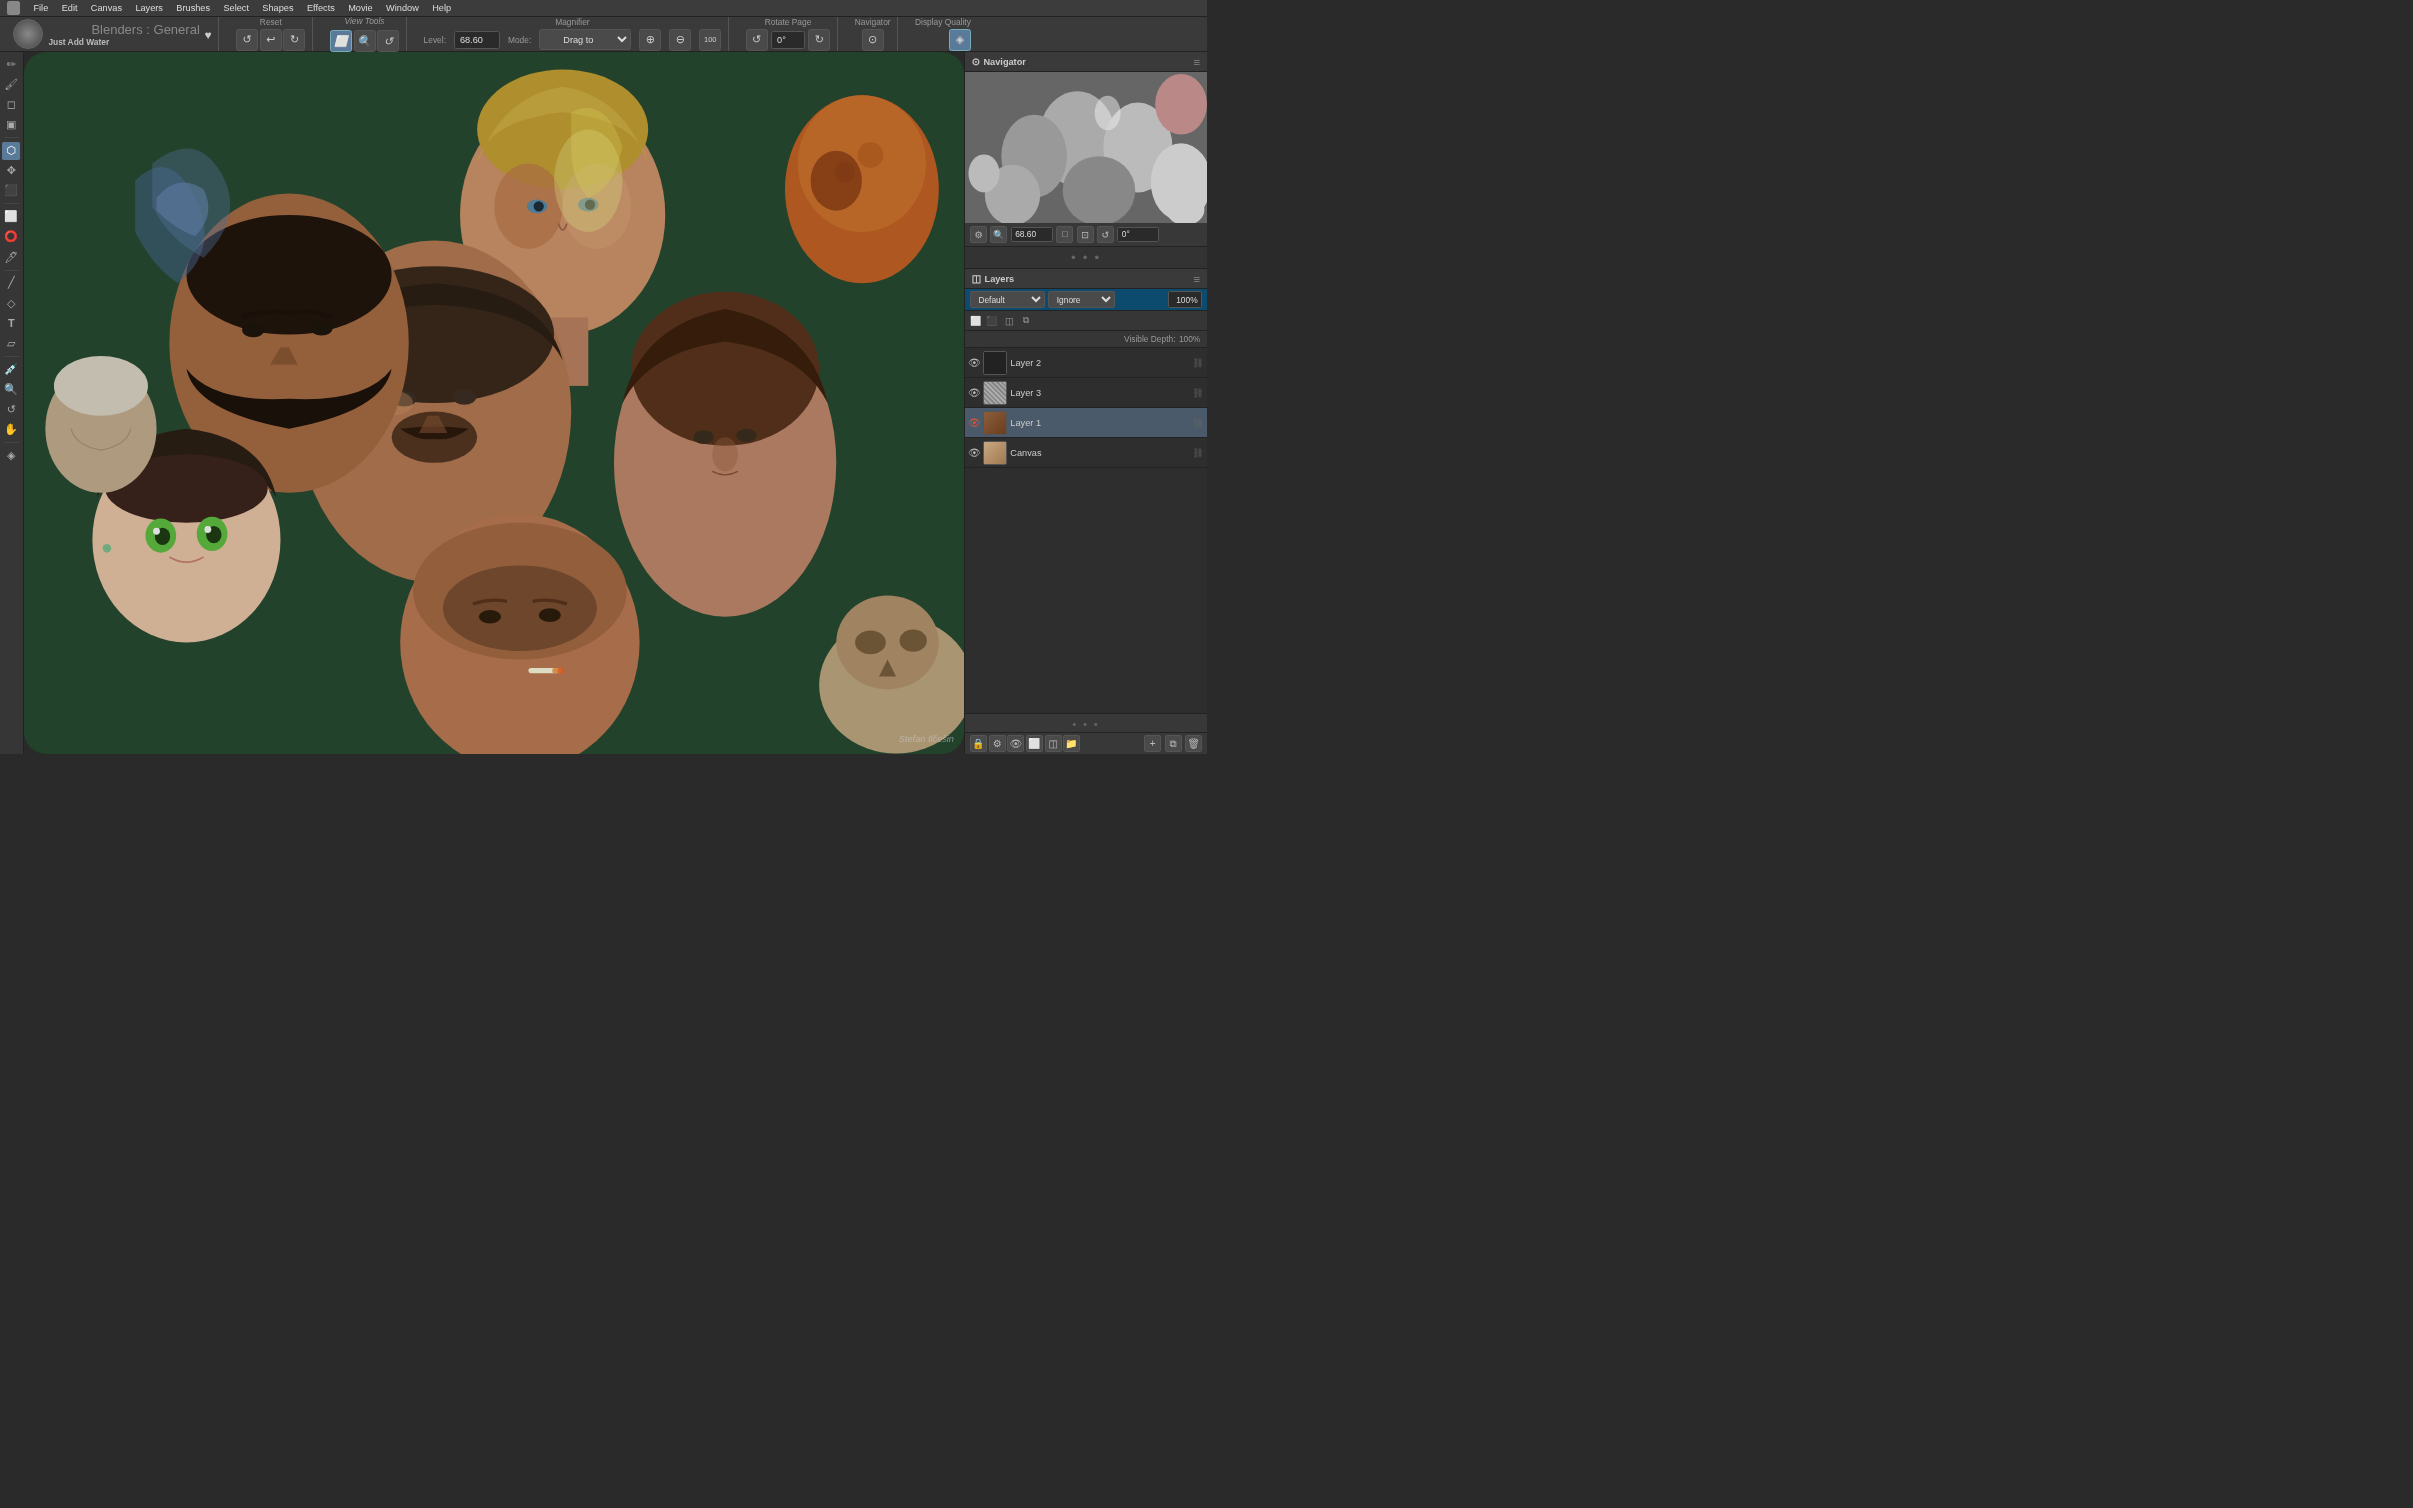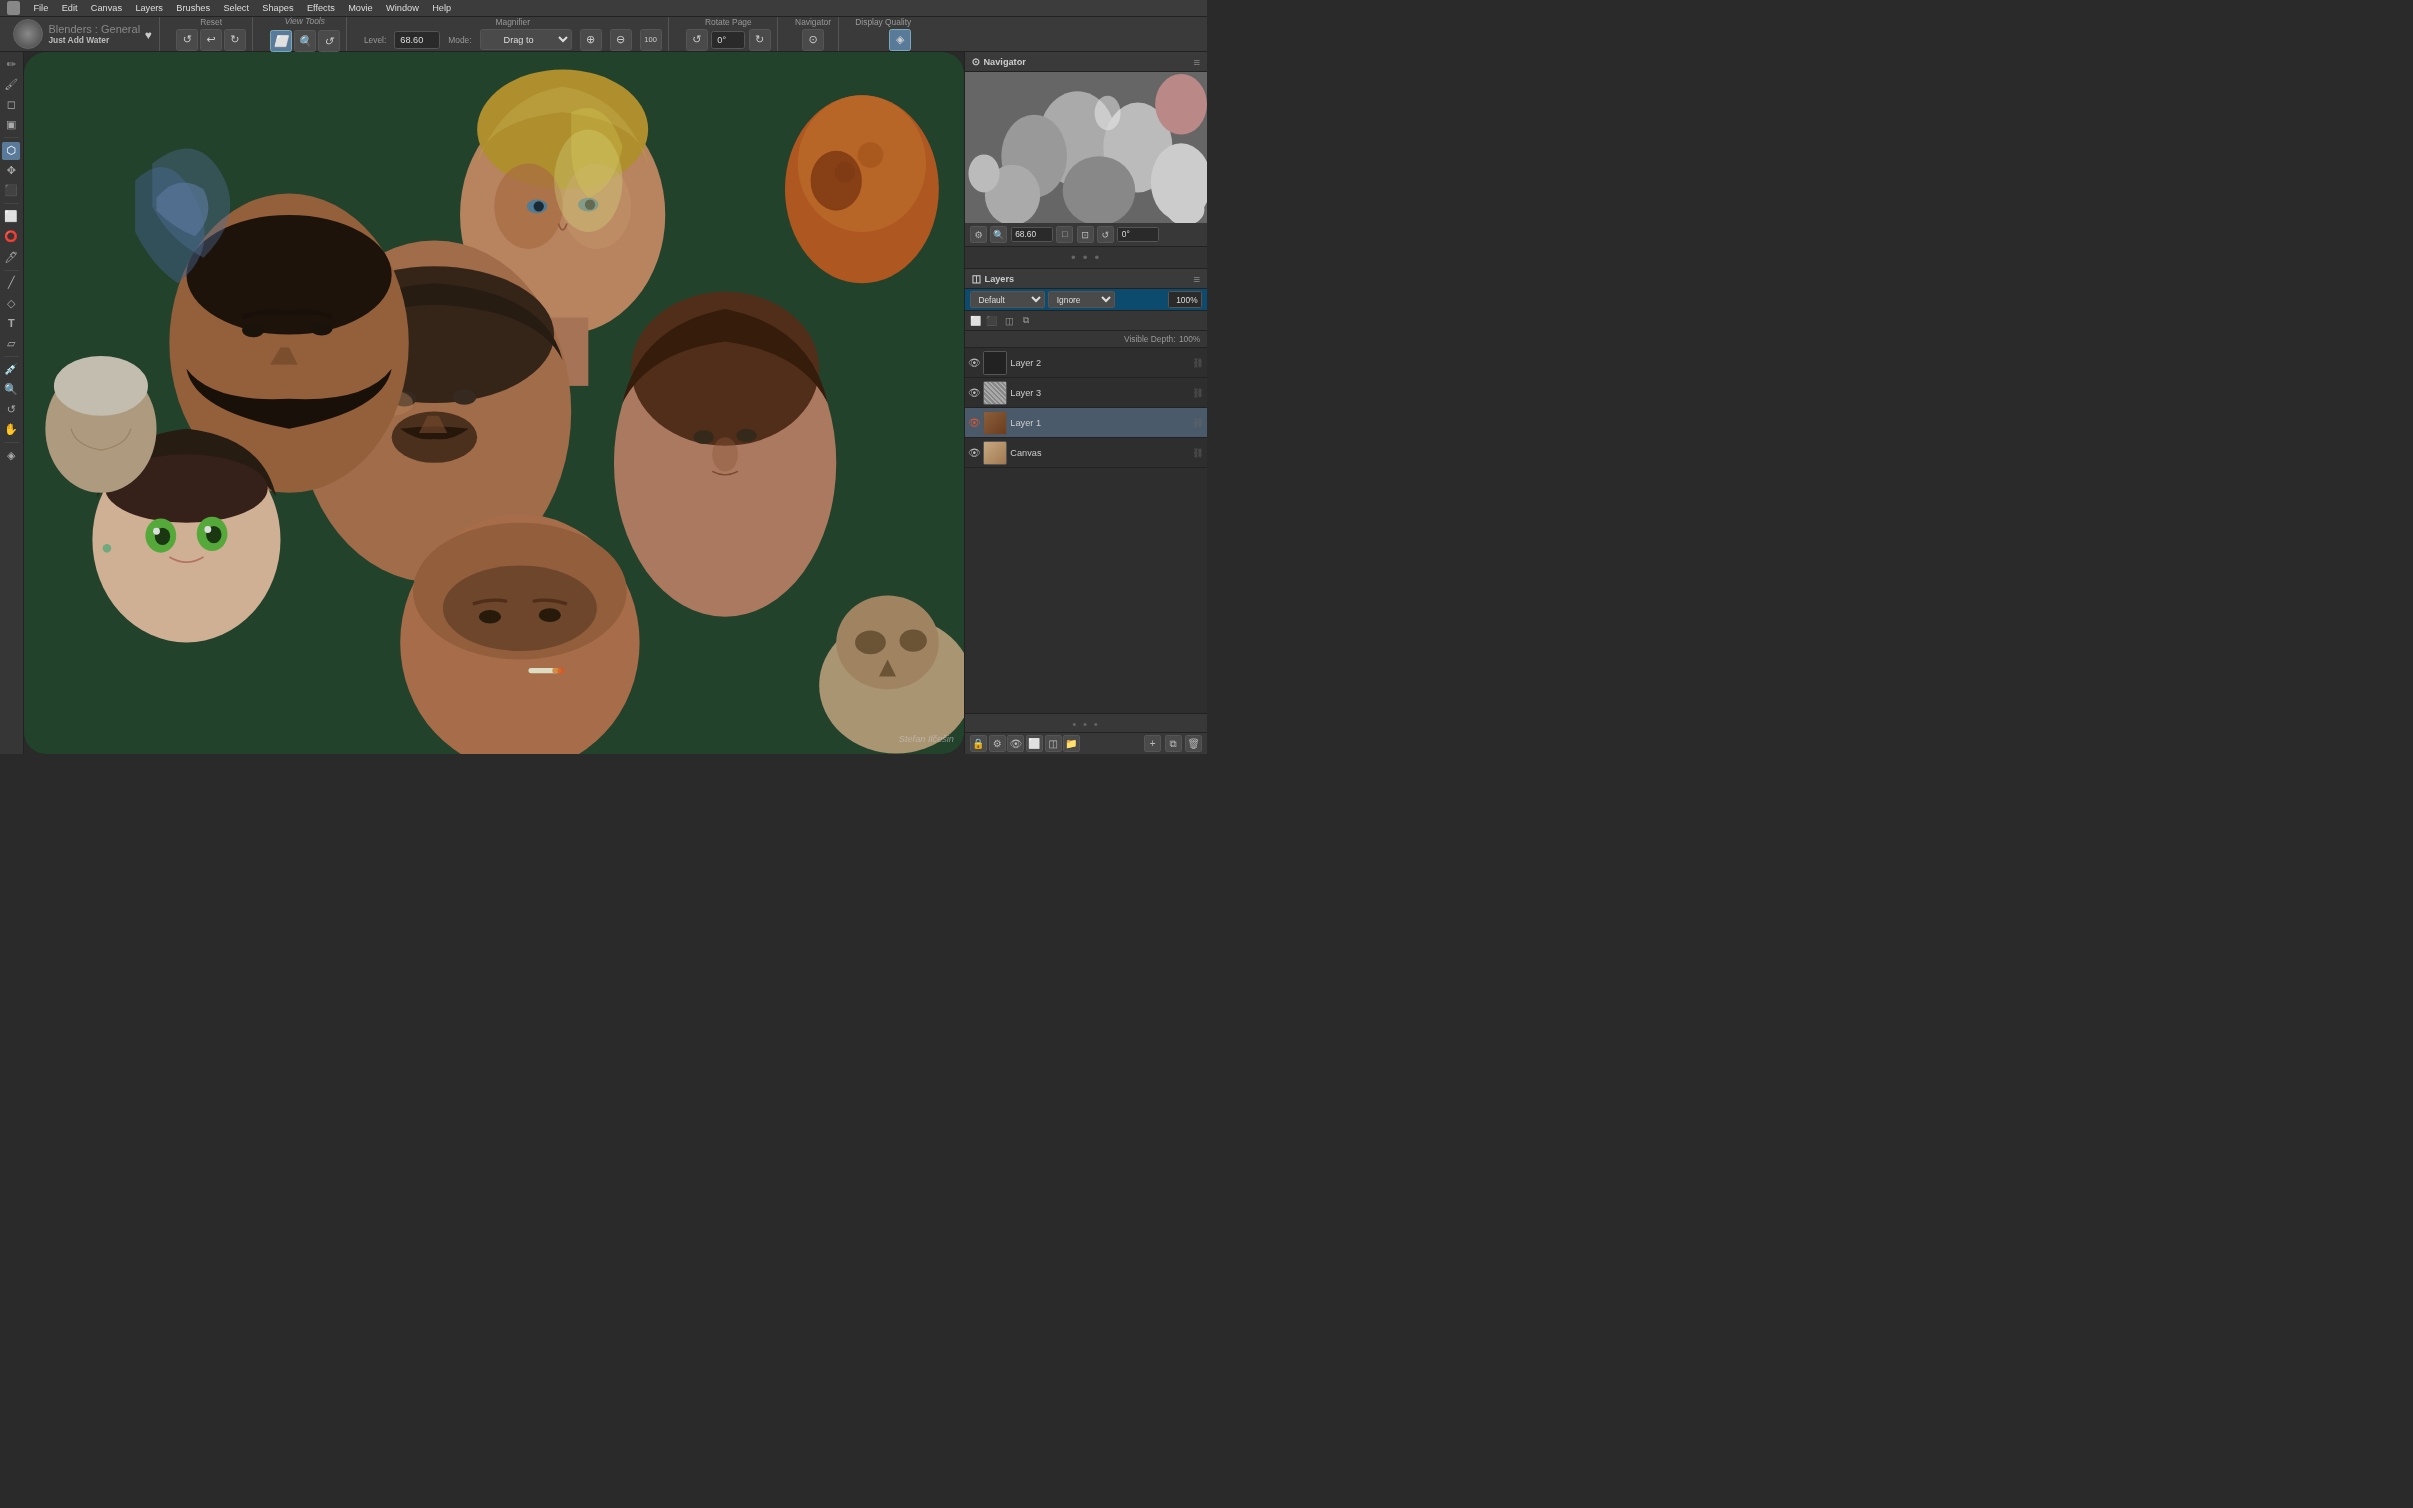--- a/index.html
+++ b/index.html
@@ -116,21 +116,21 @@
       height: 30px;
       border-radius: 50%;
       background: radial-gradient(circle, #888 0%, #444 100%);
       border: 0.8px solid #666;
     }
     .brush-info {
       display: flex;
       flex-direction: column;
     }
     .brush-name { font-size: 8.4px; color: #bbb; font-weight: bold; }
-    .brush-category { font-size: 11px; color: #888; }
+    .brush-category { font-size: 13px; color: #888; margin-left: 43px; }
 
     
     #main {
       display: flex;
       width: 100%;
       height: calc(754px - 52px);
     }
 
     
     #left-toolbar {

